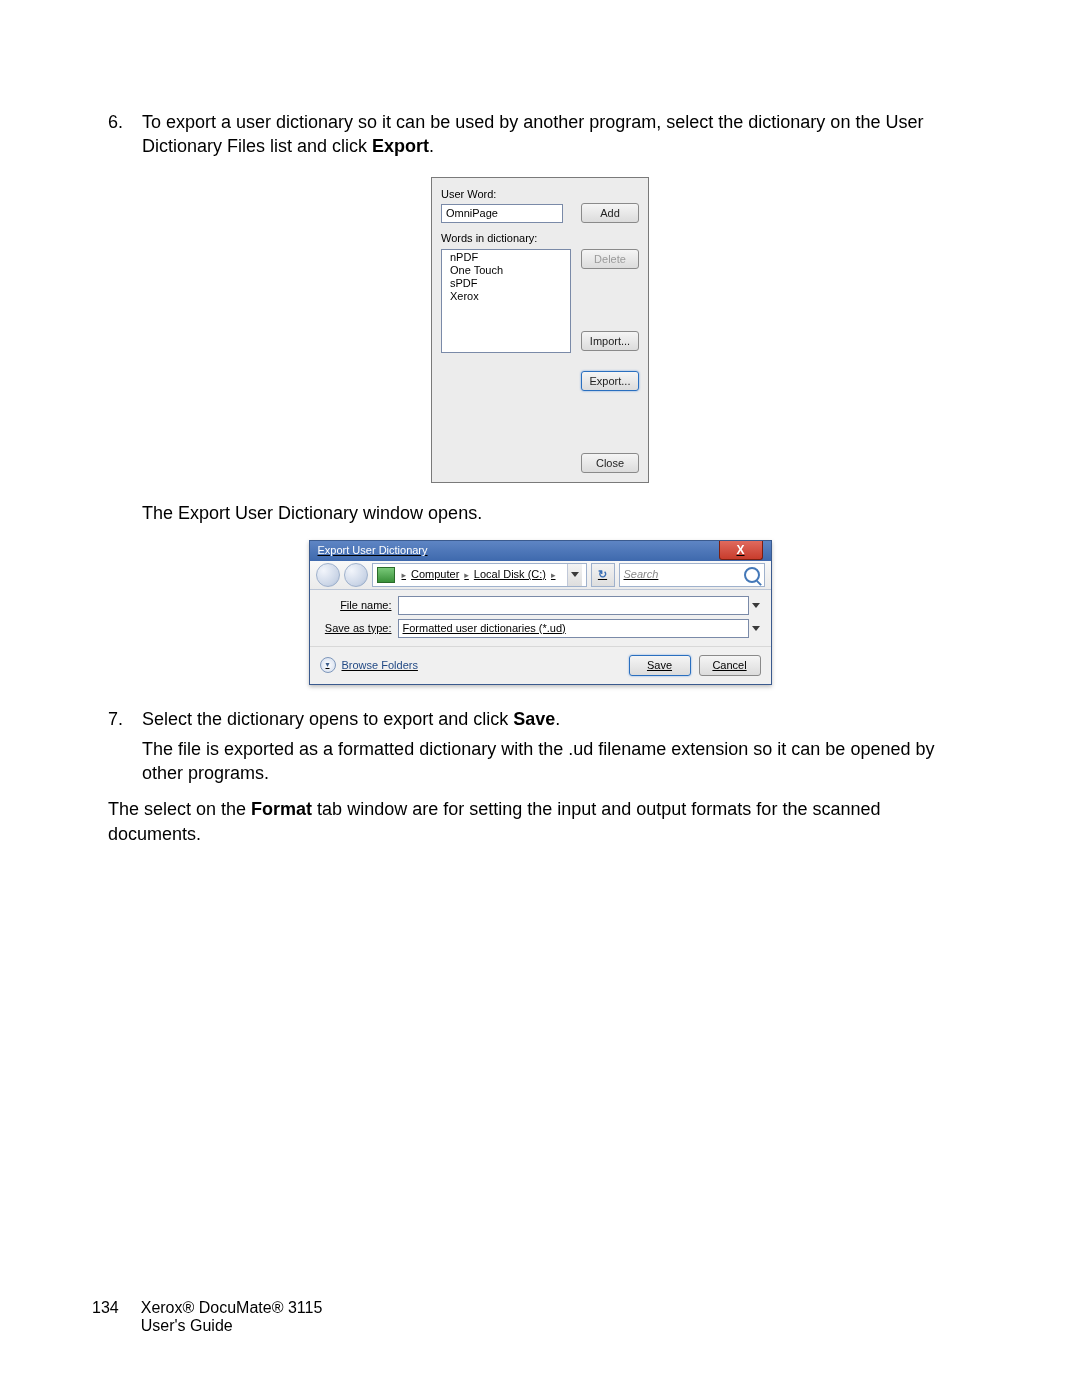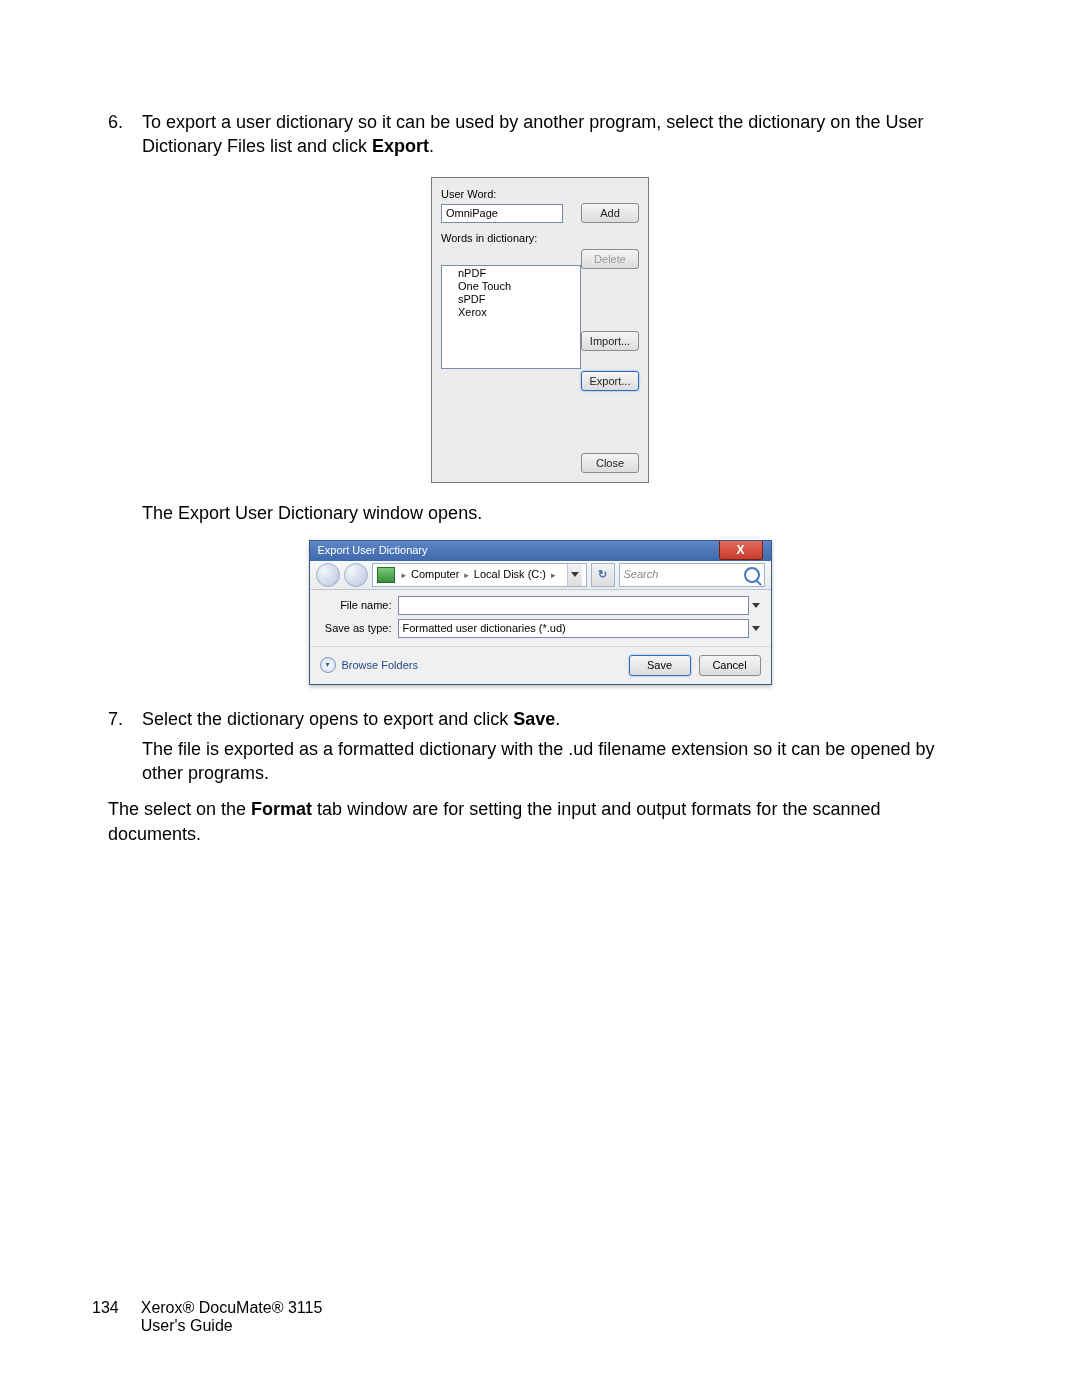--- a/index.html
+++ b/index.html
@@ -68,39 +68,39 @@
   .dlg1 .btn.disabled { color: #9a9a9a; }
   .dlg1 .btn.sel {
     border: 1px solid #2a6fbf;
     box-shadow: 0 0 2px rgba(60,130,220,0.8);
   }
   .dlg1 .listbox {
     background: #fff;
     border: 1px solid #7a8aa8;
     width: 112px;
     height: 100px;
-    padding: 1px 16px;
+    padding: 1px 8px;
     line-height: 13px;
-    margin-top: 16px;
   }
   .dlg1 .right { display: flex; flex-direction: column; gap: 20px; }
   .dlg1 .body2 { display: flex; justify-content: space-between; margin-top: 3px; }
 
   
   .dlg2-wrap {
     margin: 14px 0 22px 0;
     display: flex;
     justify-content: center;
   }
   .dlg2 {
     width: 461px;
     border: 1px solid #3a5a8e;
     font-family: "Segoe UI", Arial, sans-serif;
     font-size: 11px;
     box-shadow: 0 2px 4px rgba(0,0,0,0.25);
+    text-decoration: underline;
   }
   .dlg2 .titlebar {
     background: linear-gradient(#5e85c4,#3e69ad);
     color: #fff;
     height: 20px;
     display: flex;
     align-items: center;
     justify-content: space-between;
     padding: 0 0 0 8px;
     font-size: 11px;

